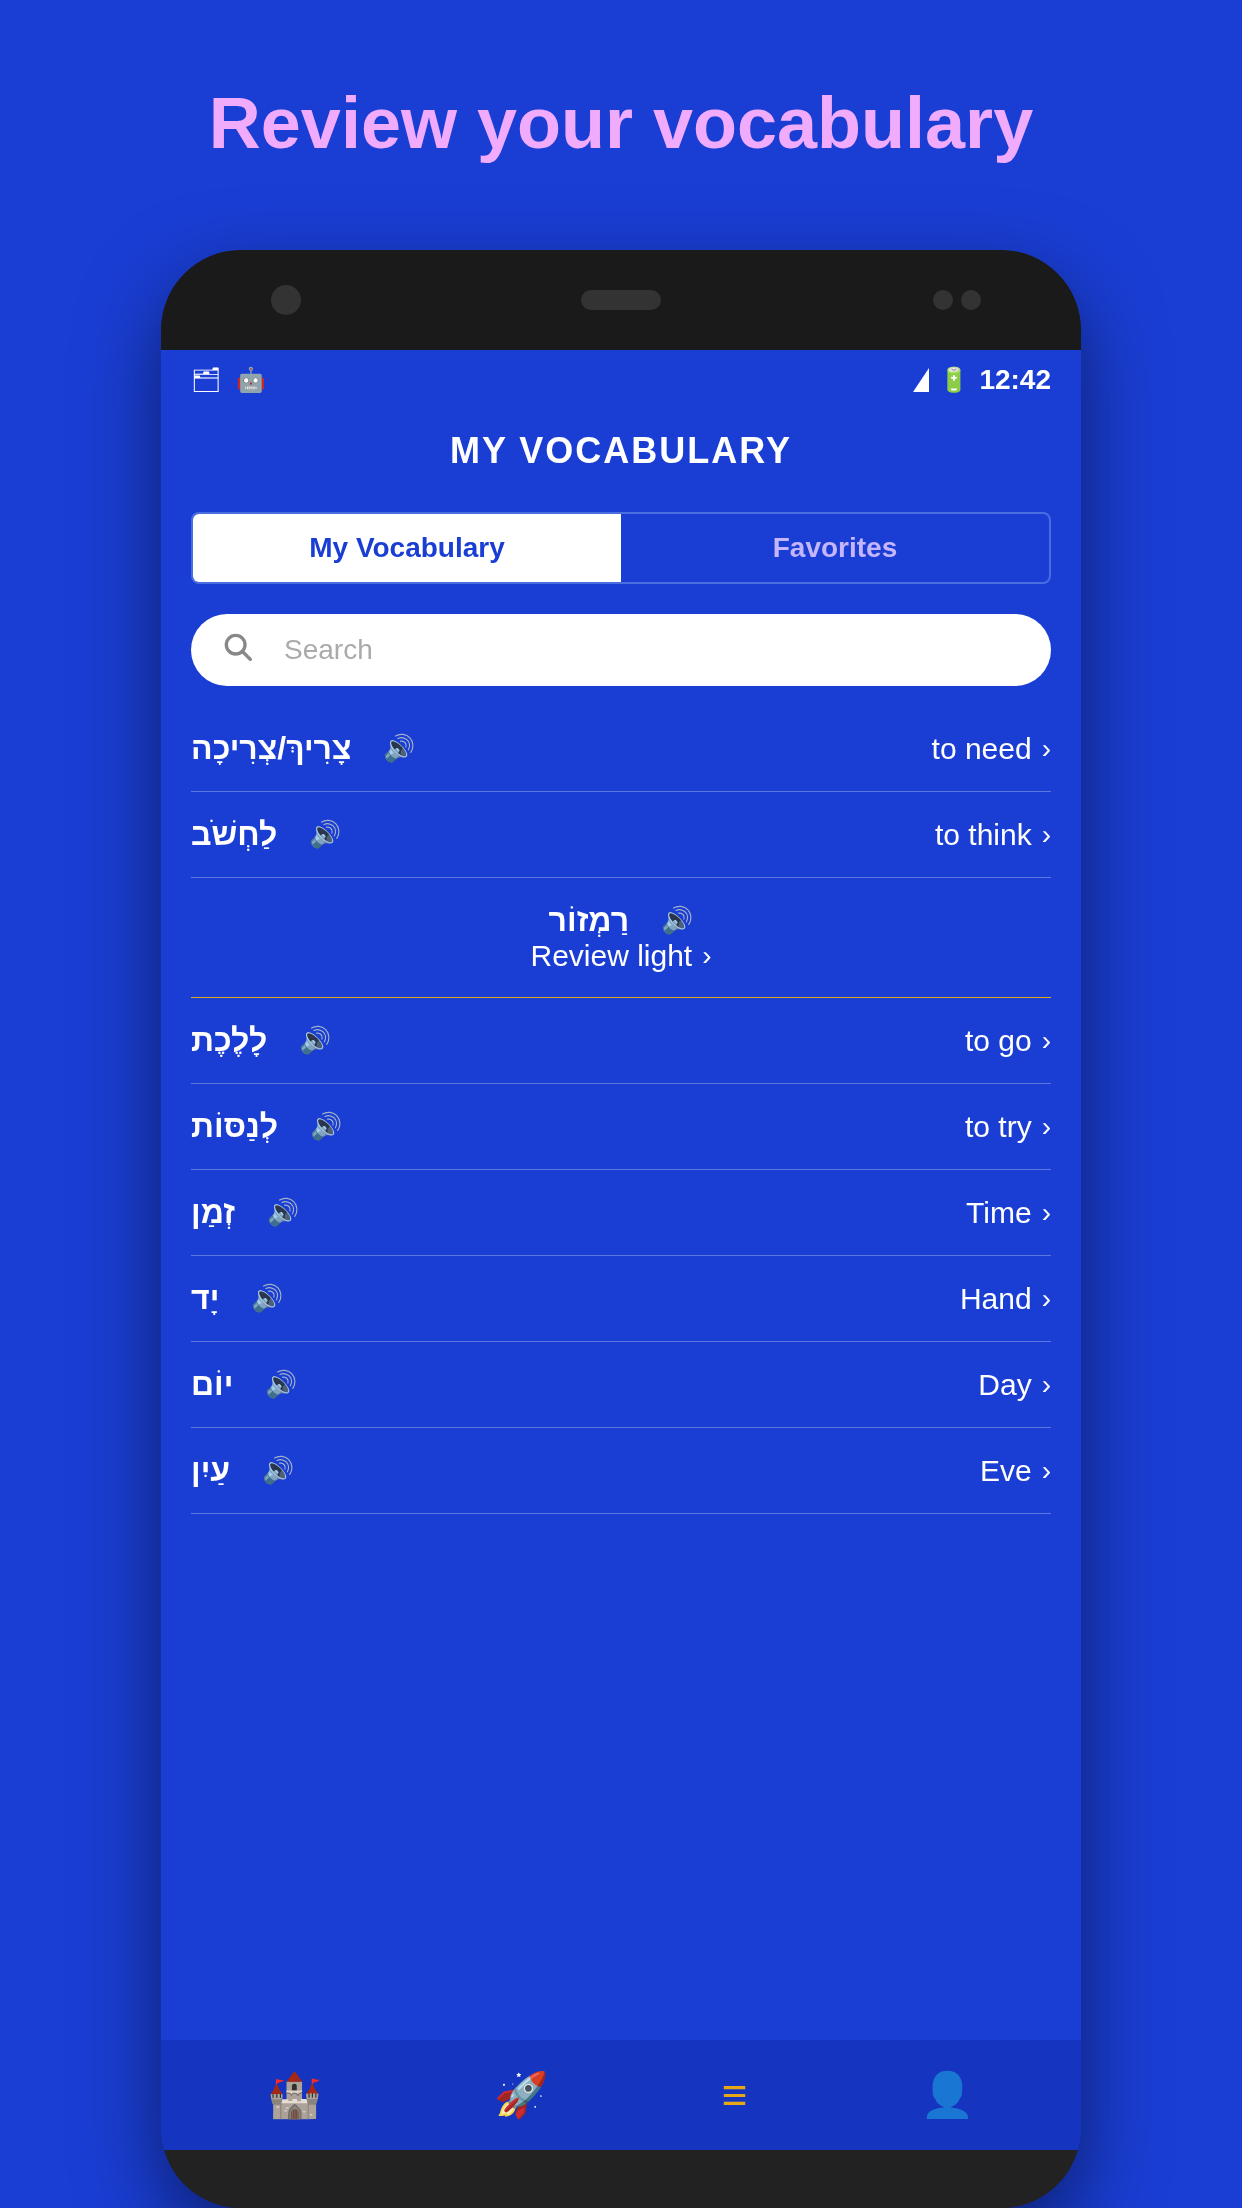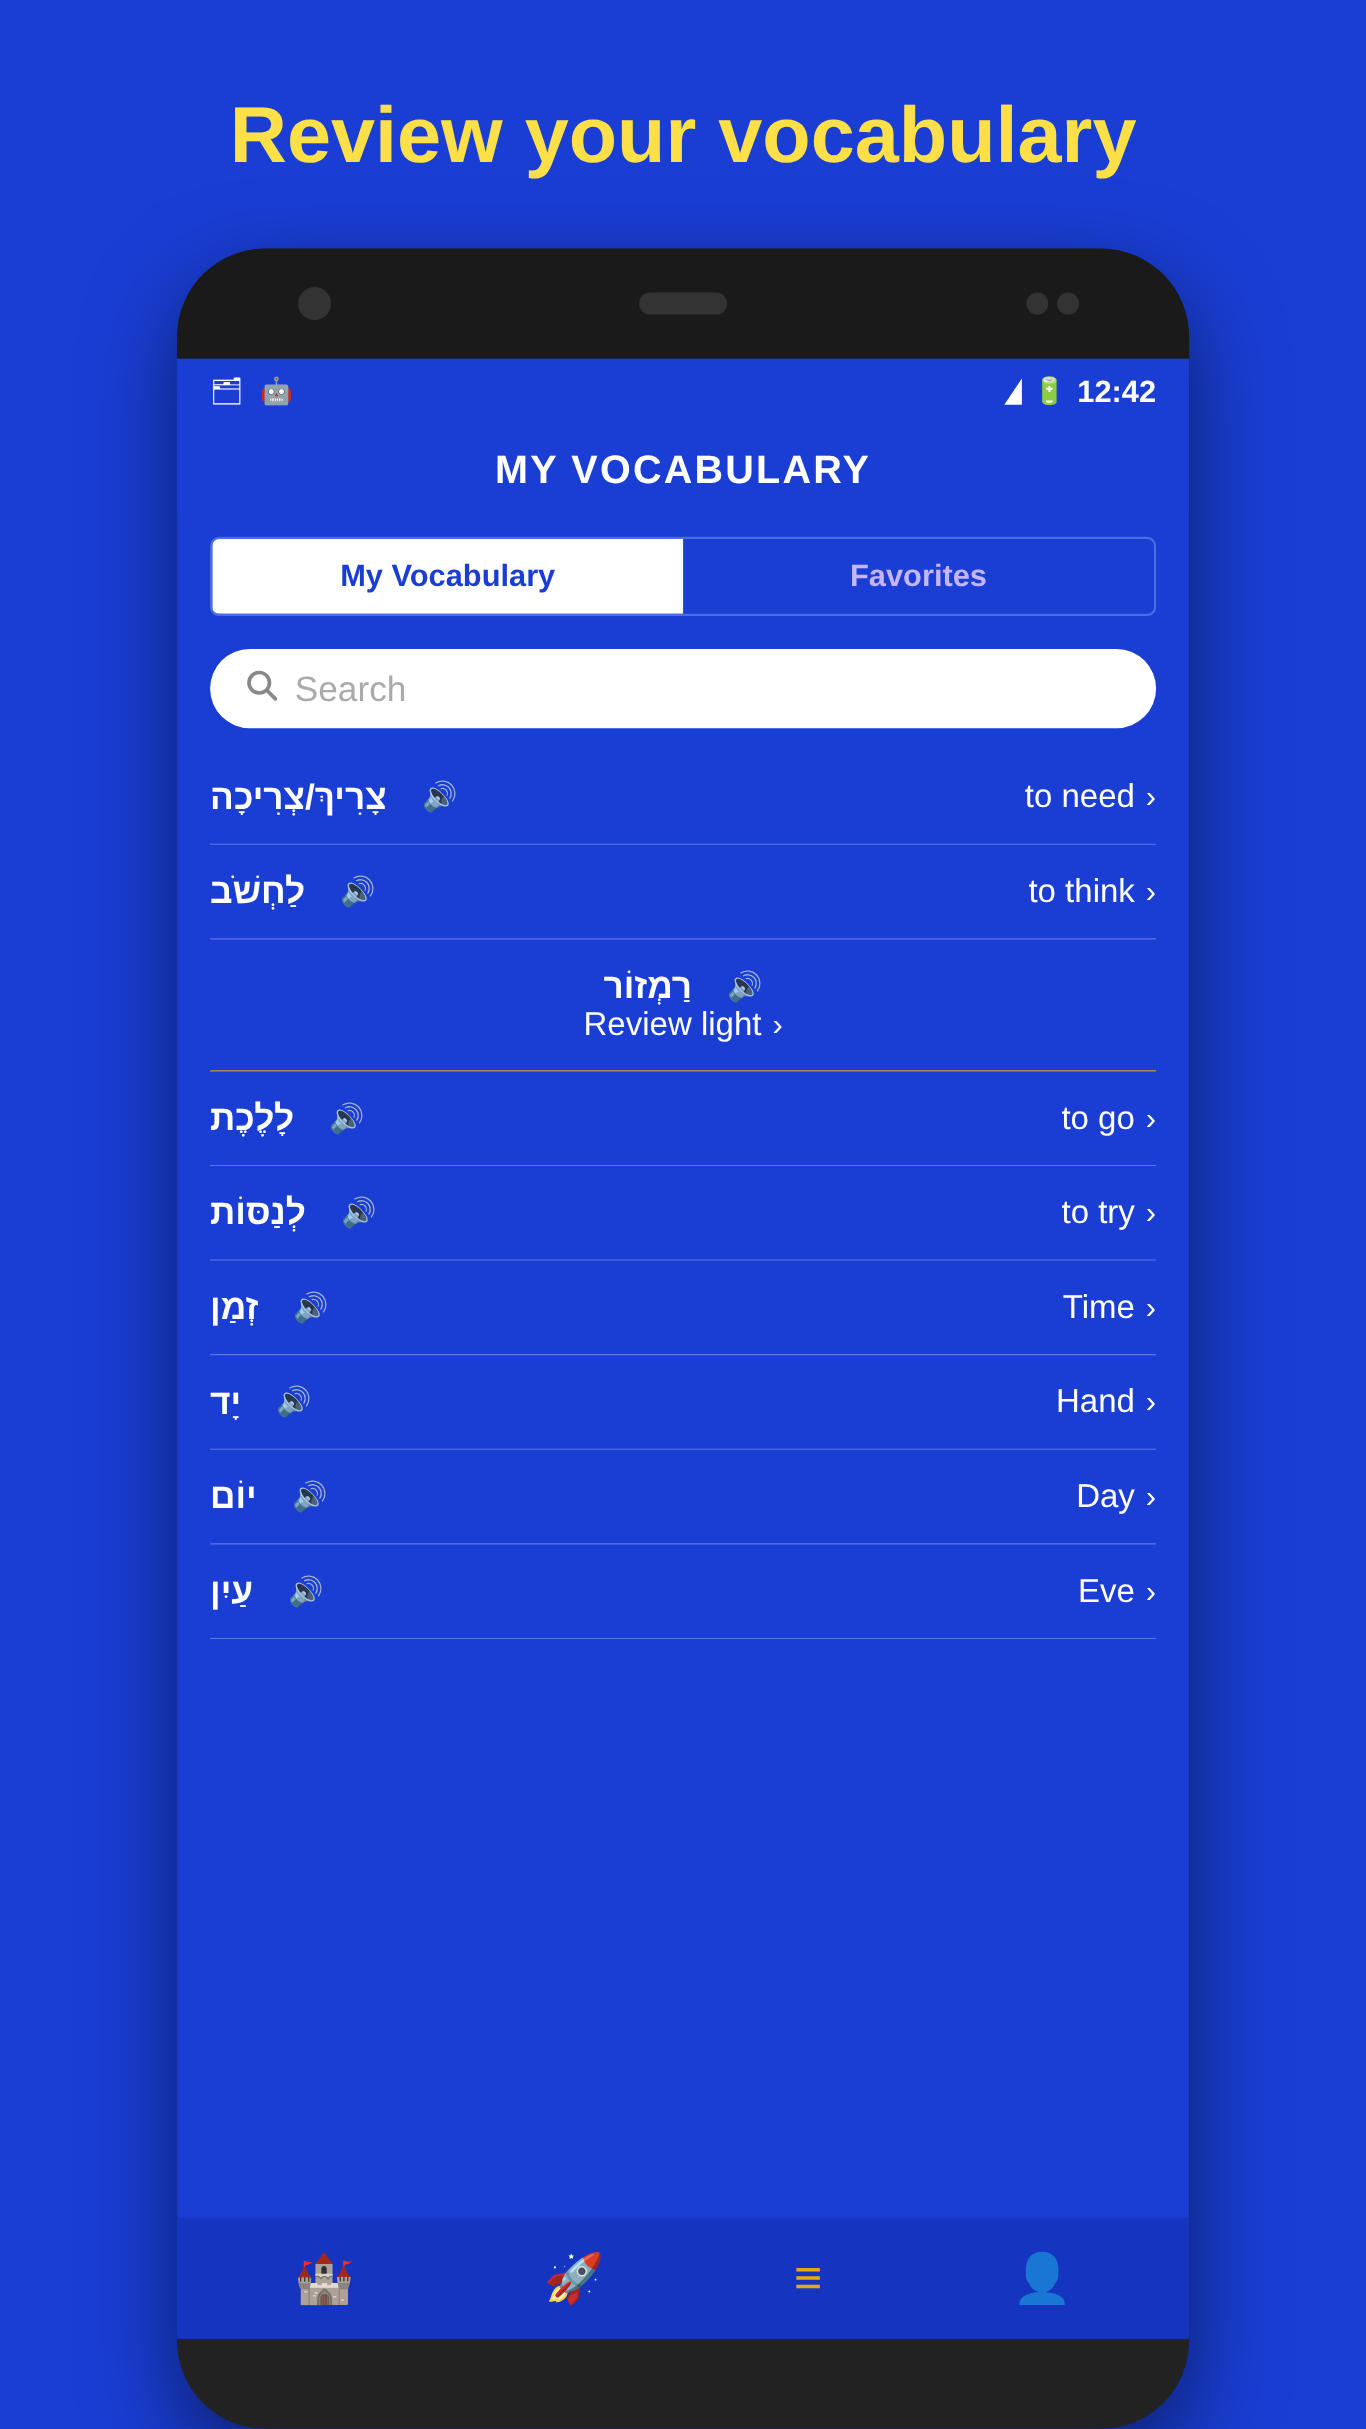--- a/index.html
+++ b/index.html
@@ -10,26 +10,26 @@
       background-color: #1a3ed4;
       font-family: 'Arial', sans-serif;
       display: flex;
       flex-direction: column;
       align-items: center;
       position: relative;
       overflow: hidden;
     }
 
     .page-title {
-      color: #fde047;
+      color: #f0abfc;
       font-size: 72px;
       font-weight: 900;
       text-align: center;
       margin-top: 80px;
-      margin-bottom: 60px;
+      margin-bottom: 84px;
       width: 100%;
       padding: 0 80px;
       line-height: 1.2;
     }
 
     
     .phone-frame {
       width: 920px;
       background: #222;
       border-radius: 80px;
@@ -182,21 +182,22 @@
     }
 
     .search-icon-svg {
       color: #888;
       font-size: 32px;
       flex-shrink: 0;
     }
 
     .search-text {
       color: #aaa;
-      font-size: 32px;
+      font-size: 28px;
+      margin-left: 16px;
     }
 
     
     .vocab-list {
       flex: 1;
       padding: 0 30px;
     }
 
     .vocab-item {
       display: flex;

